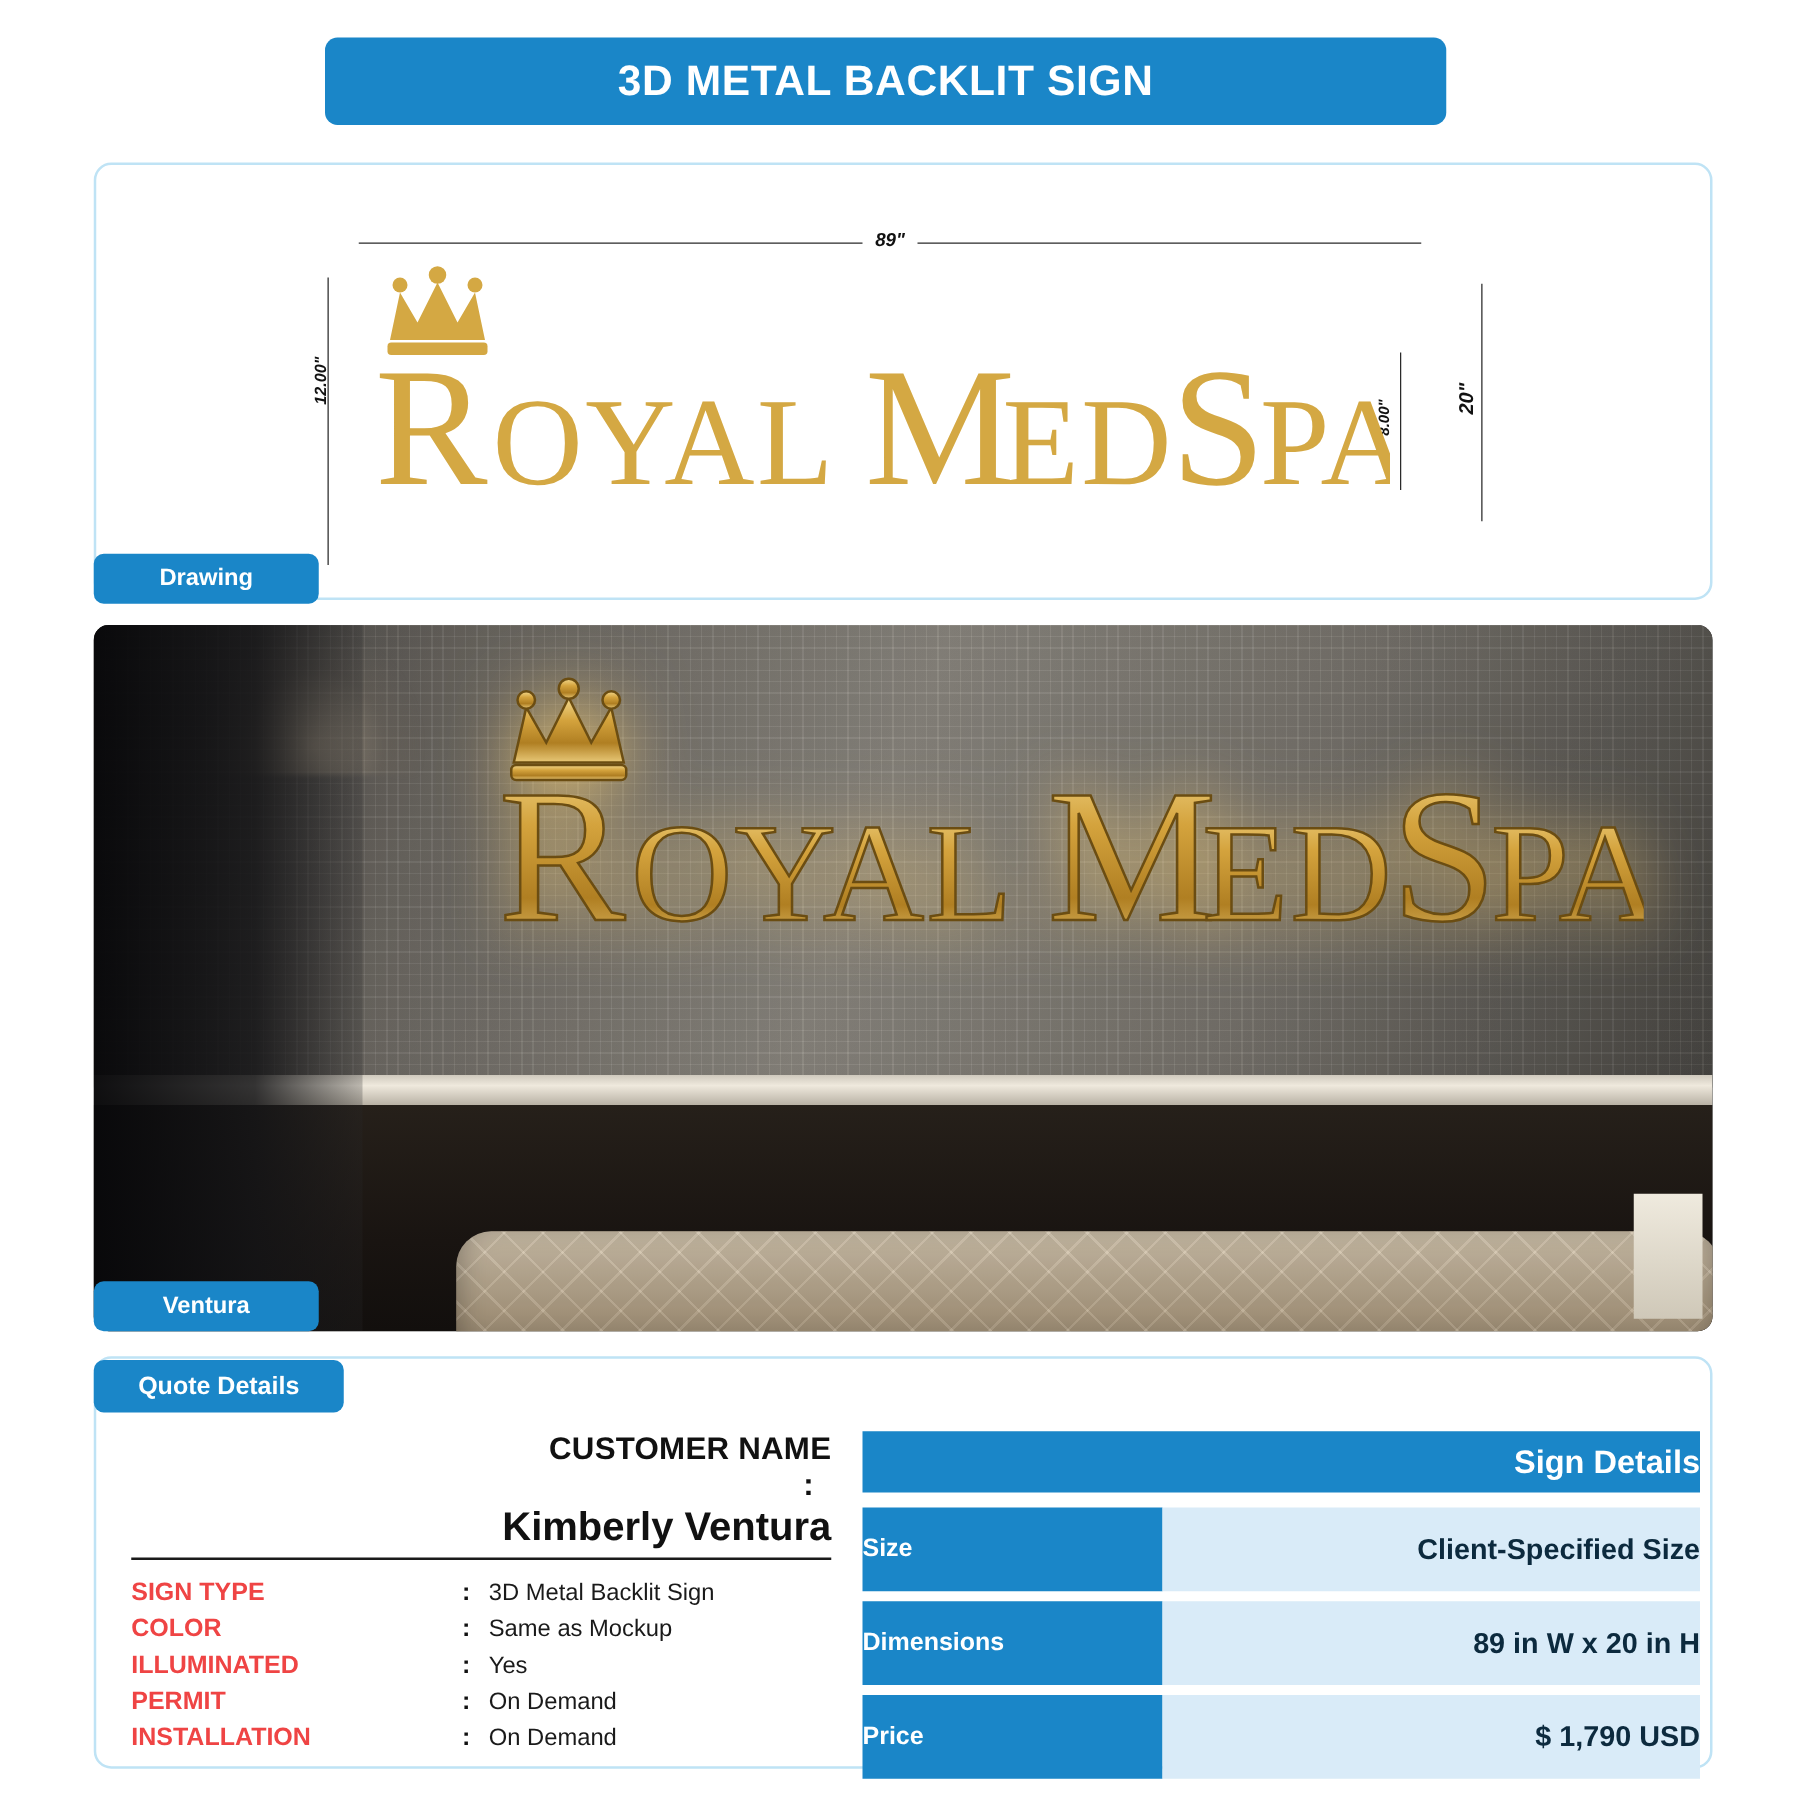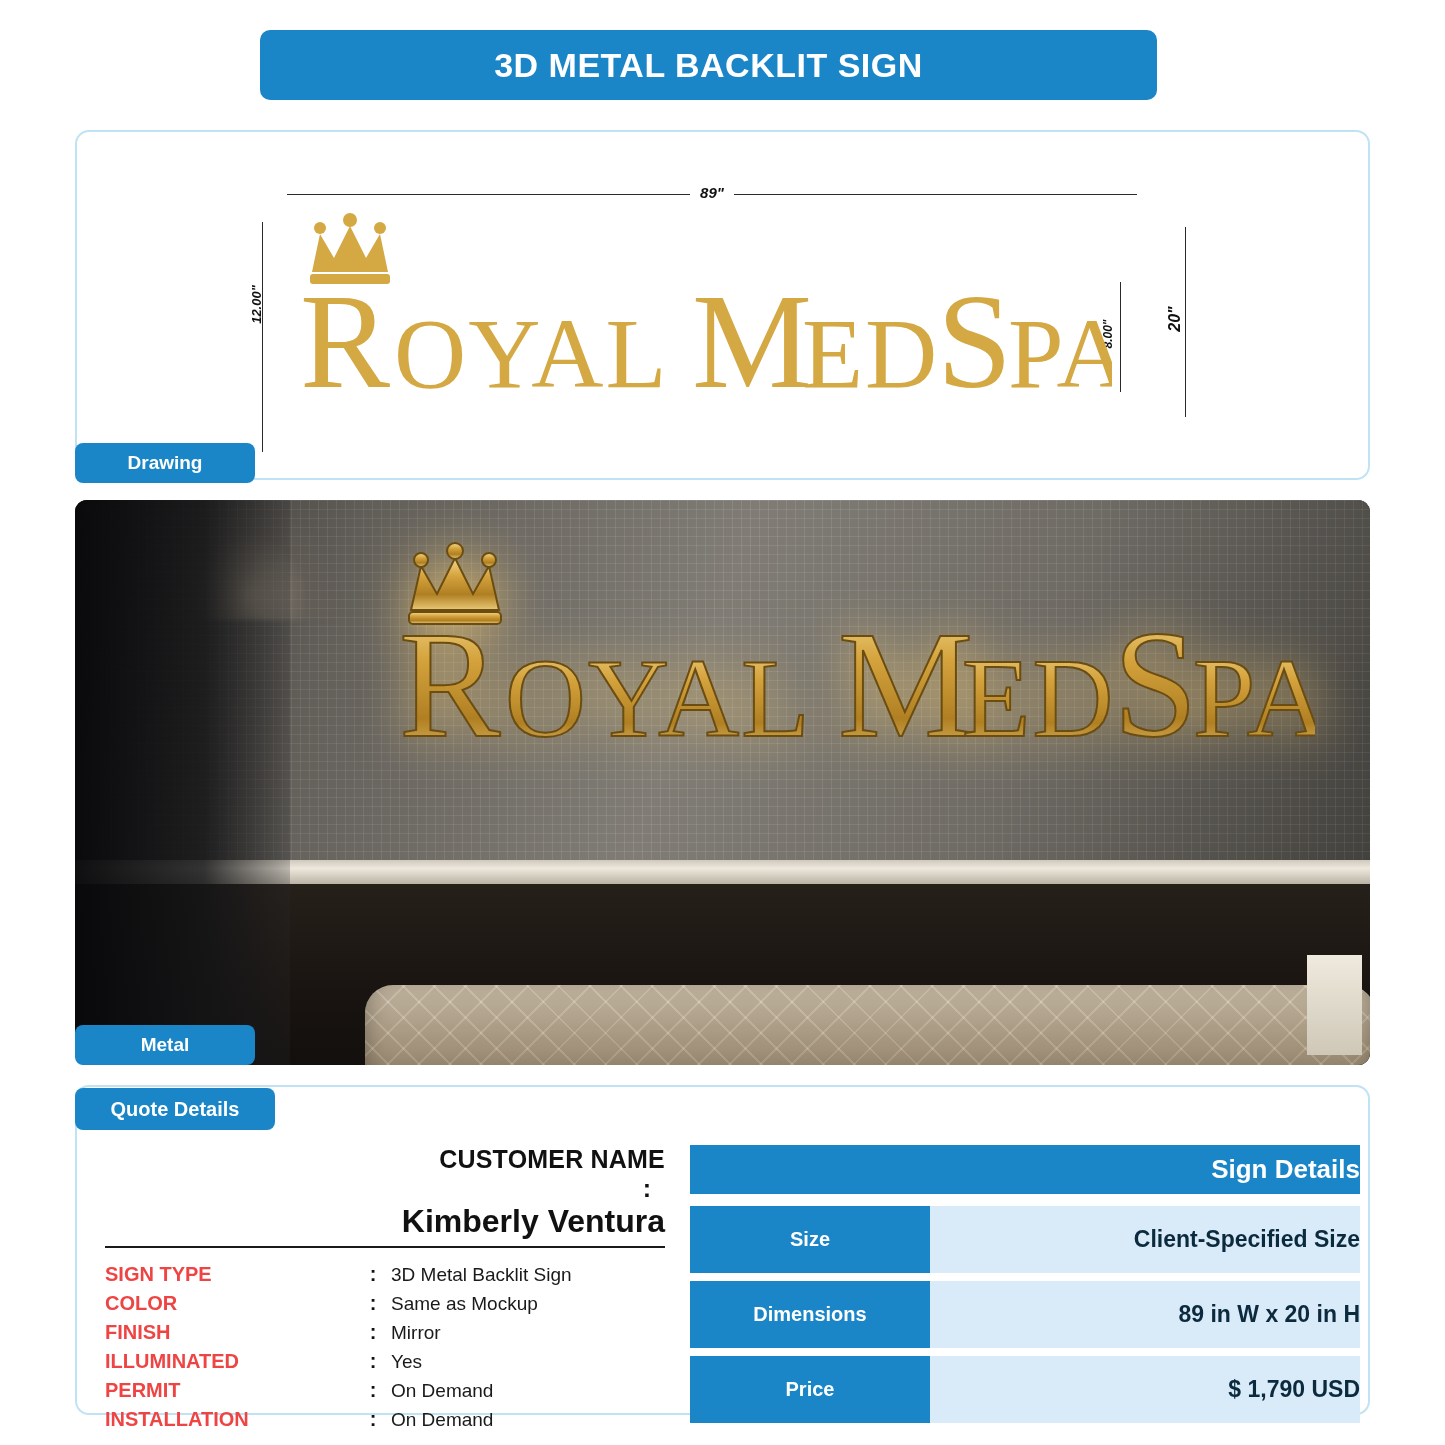--- a/index.html
+++ b/index.html
@@ -217,21 +217,20 @@
     font-weight: bold;
     text-align: right;
     padding: 9px 0;
   }
   .sd-table { width: 100%; border-collapse: separate; border-spacing: 0 8px; margin-top: 4px; }
   .sd-key {
     background: #1a86c8;
     color: #fff;
     font-size: 20px;
     font-weight: bold;
-    text-align: center;
     width: 240px;
     padding: 22px 0;
   }
   .sd-val {
     background: #d9ebf8;
     color: #0c2a3e;
     font-size: 23px;
     font-weight: bold;
     text-align: right;
     padding: 10px 0;
@@ -311,21 +310,21 @@
       <text x="24" y="196" font-family="'Liberation Serif', serif" font-size="152" fill="url(#goldgrad)" stroke="#6b4d12" stroke-width="2">R</text>
       <text x="130" y="196" font-family="'Liberation Serif', serif" font-size="112" fill="url(#goldgrad)" stroke="#6b4d12" stroke-width="2" letter-spacing="2">OYAL</text>
       <text x="463" y="196" font-family="'Liberation Serif', serif" font-size="152" fill="url(#goldgrad)" stroke="#6b4d12" stroke-width="2">M</text>
       <text x="587" y="196" font-family="'Liberation Serif', serif" font-size="112" fill="url(#goldgrad)" stroke="#6b4d12" stroke-width="2" letter-spacing="2">ED</text>
       <text x="738" y="196" font-family="'Liberation Serif', serif" font-size="152" fill="url(#goldgrad)" stroke="#6b4d12" stroke-width="2">S</text>
       <text x="818" y="196" font-family="'Liberation Serif', serif" font-size="112" fill="url(#goldgrad)" stroke="#6b4d12" stroke-width="2" letter-spacing="2">PA</text>
     </svg>
 
   </div>
 
-  <div class="tag tag-mockup">Metal</div>
+  <div class="tag tag-mockup">Ventura</div>
 
   <div class="quote-panel"></div>
   <div class="tag tag-quote">Quote Details</div>
 
   <div class="quote-left">
     <div class="cust-row">
       <span class="cust-label">CUSTOMER NAME</span>
       <span class="cust-colon">:</span>
       <span class="cust-value">Kimberly Ventura</span>
     </div>
@@ -334,25 +333,20 @@
       <tbody>
           <tr>
         <td class="spec-label">SIGN TYPE</td>
         <td class="spec-colon">:</td>
         <td class="spec-value">3D Metal Backlit Sign</td>
       </tr>
       <tr>
         <td class="spec-label">COLOR</td>
         <td class="spec-colon">:</td>
         <td class="spec-value">Same as Mockup</td>
-      </tr>
-      <tr>
-        <td class="spec-label">FINISH</td>
-        <td class="spec-colon">:</td>
-        <td class="spec-value">Mirror</td>
       </tr>
       <tr>
         <td class="spec-label">ILLUMINATED</td>
         <td class="spec-colon">:</td>
         <td class="spec-value">Yes</td>
       </tr>
       <tr>
         <td class="spec-label">PERMIT</td>
         <td class="spec-colon">:</td>
         <td class="spec-value">On Demand</td>

